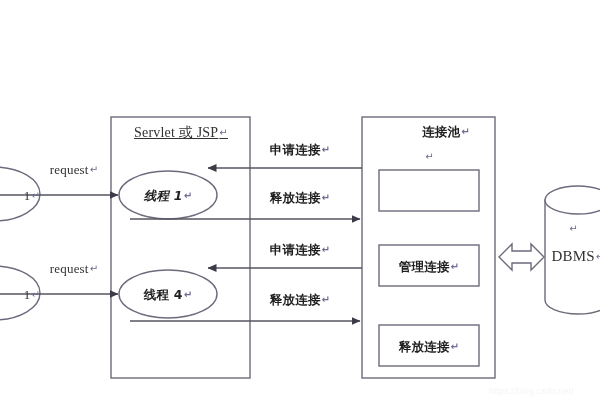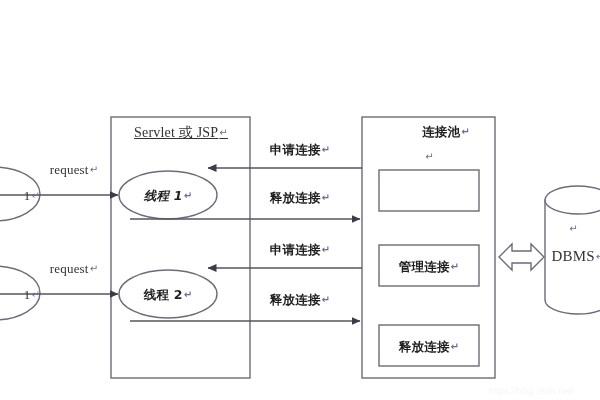--- a/index.html
+++ b/index.html
@@ -158,21 +158,21 @@
   </div>
 
   <div class="lbl lbl-latin ctr" style="left:181px; top:124px; font-size:14px;text-decoration:underline;">
     <span>Servlet 或 JSP</span><span class="pilcrow">↵</span>
   </div>
 
   <div class="lbl lbl-cn ctr" style="left:168px; top:188px;font-style:italic;">
     <span>线程 1</span><span class="pilcrow">↵</span>
   </div>
   <div class="lbl lbl-cn ctr" style="left:168px; top:287px;">
-    <span>线程 2</span><span class="pilcrow">↵</span>
+    <span>线程 4</span><span class="pilcrow">↵</span>
   </div>
 
   <div class="lbl lbl-cn ctr" style="left:300px; top:142px;">
     <span>申请连接</span><span class="pilcrow">↵</span>
   </div>
   <div class="lbl lbl-cn ctr" style="left:300px; top:190px;">
     <span>释放连接</span><span class="pilcrow">↵</span>
   </div>
   <div class="lbl lbl-cn ctr" style="left:300px; top:242px;">
     <span>申请连接</span><span class="pilcrow">↵</span>

